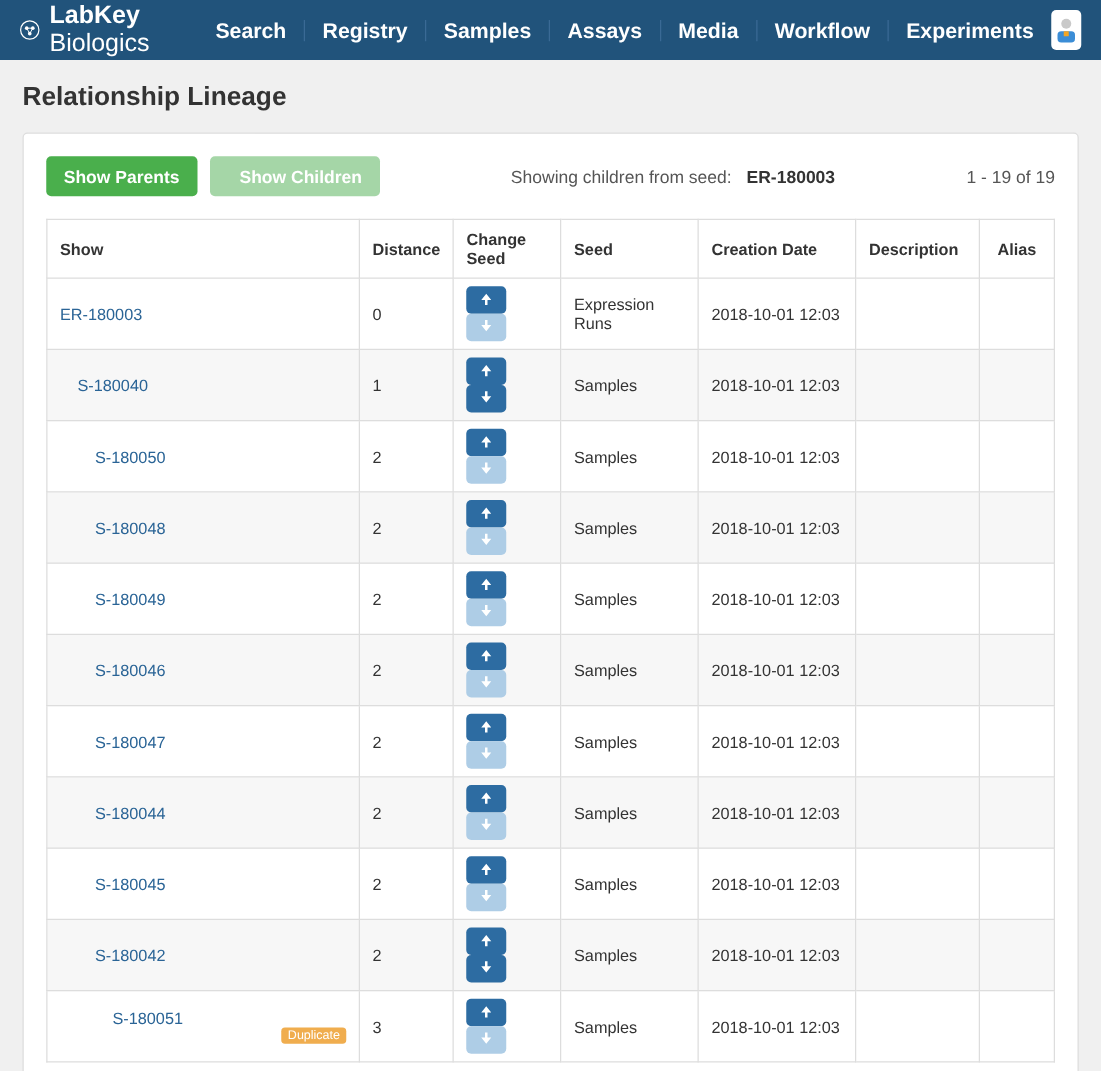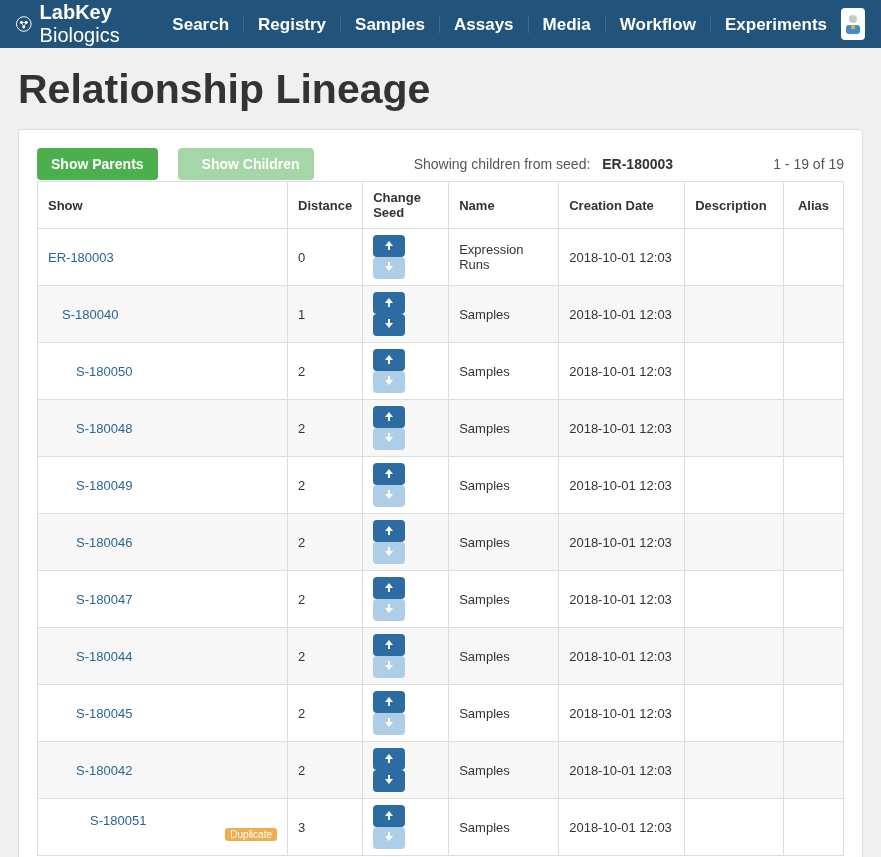--- a/index.html
+++ b/index.html
@@ -7,23 +7,23 @@
 .topnav { background: #21537b; height: 48px; display: flex; align-items: center; padding: 0 16px; }
 .logo { display: flex; align-items: center; gap: 8px; color: #fff; margin-right: 24px; }
 .logo-icon { width: 26px; height: 26px; }
 .logo-text { font-size: 20px; font-weight: 300; }
 .logo-text .bold { font-weight: 600; }
 .nav-links { display: flex; align-items: center; gap: 0; }
 .nav-link { color: #fff; font-size: 17px; font-weight: 600; padding: 0 14px; cursor: pointer; border-right: 1px solid #3a6a95; line-height: 1; }
 .nav-link:last-child { border-right: none; }
 .avatar { margin-left: auto; width: 32px; height: 32px; background: #fff; border-radius: 4px; display: flex; align-items: center; justify-content: center; cursor: pointer; }
 .avatar svg { width: 24px; height: 24px; }
-.page-title { font-size: 41px; font-weight: 600; color: #333; margin: 18px 18px 16px; }
+.page-title { font-size: 21px; font-weight: 600; color: #333; margin: 18px 18px 16px; }
 .panel { background: #fff; border: 1px solid #ddd; border-radius: 4px; margin: 0 18px 18px; padding: 18px; }
-.controls { display: flex; align-items: center; margin-bottom: 1px; gap: 10px; }
+.controls { display: flex; align-items: center; margin-bottom: 18px; }
 .btn { border: none; border-radius: 4px; padding: 8px 14px; font-size: 14px; font-weight: 600; cursor: pointer; color: #fff; }
 .btn-parents { background: #4aaf4c; margin-right: 10px; }
 .btn-children { background: #a5d6a7; padding-left: 24px; }
 .seed-info { flex: 1; text-align: center; color: #555; }
 .seed-info .seed { font-weight: 700; color: #333; margin-left: 8px; }
 .count-info { color: #555; }
 table { width: 100%; border-collapse: collapse; font-size: 13px; }
 th { text-align: left; font-weight: 700; padding: 8px 10px; border: 1px solid #ddd; background: #fff; color: #333; }
 td { padding: 6px 10px; border: 1px solid #ddd; vertical-align: middle; height: 30px; }
 tr:nth-child(even) td { background: #f7f7f7; }
@@ -88,21 +88,21 @@
     </div>
     <div class="count-info">1 - 19 of 19</div>
   </div>
 
   <table>
     <thead>
       <tr>
         <th class="col-name">Show</th>
         <th class="col-dist">Distance</th>
         <th class="col-seed">Change Seed</th>
-        <th class="col-type">Name</th>
+        <th class="col-type">Seed</th>
         <th class="col-date">Creation Date</th>
         <th>Description</th>
         <th class="col-alias">Alias</th>
       </tr>
     </thead>
     <tbody id="tbody">
         <tr>
           <td class="name-cell">
             <div class="indent-0"><a>ER-180003</a></div>
           </td>

